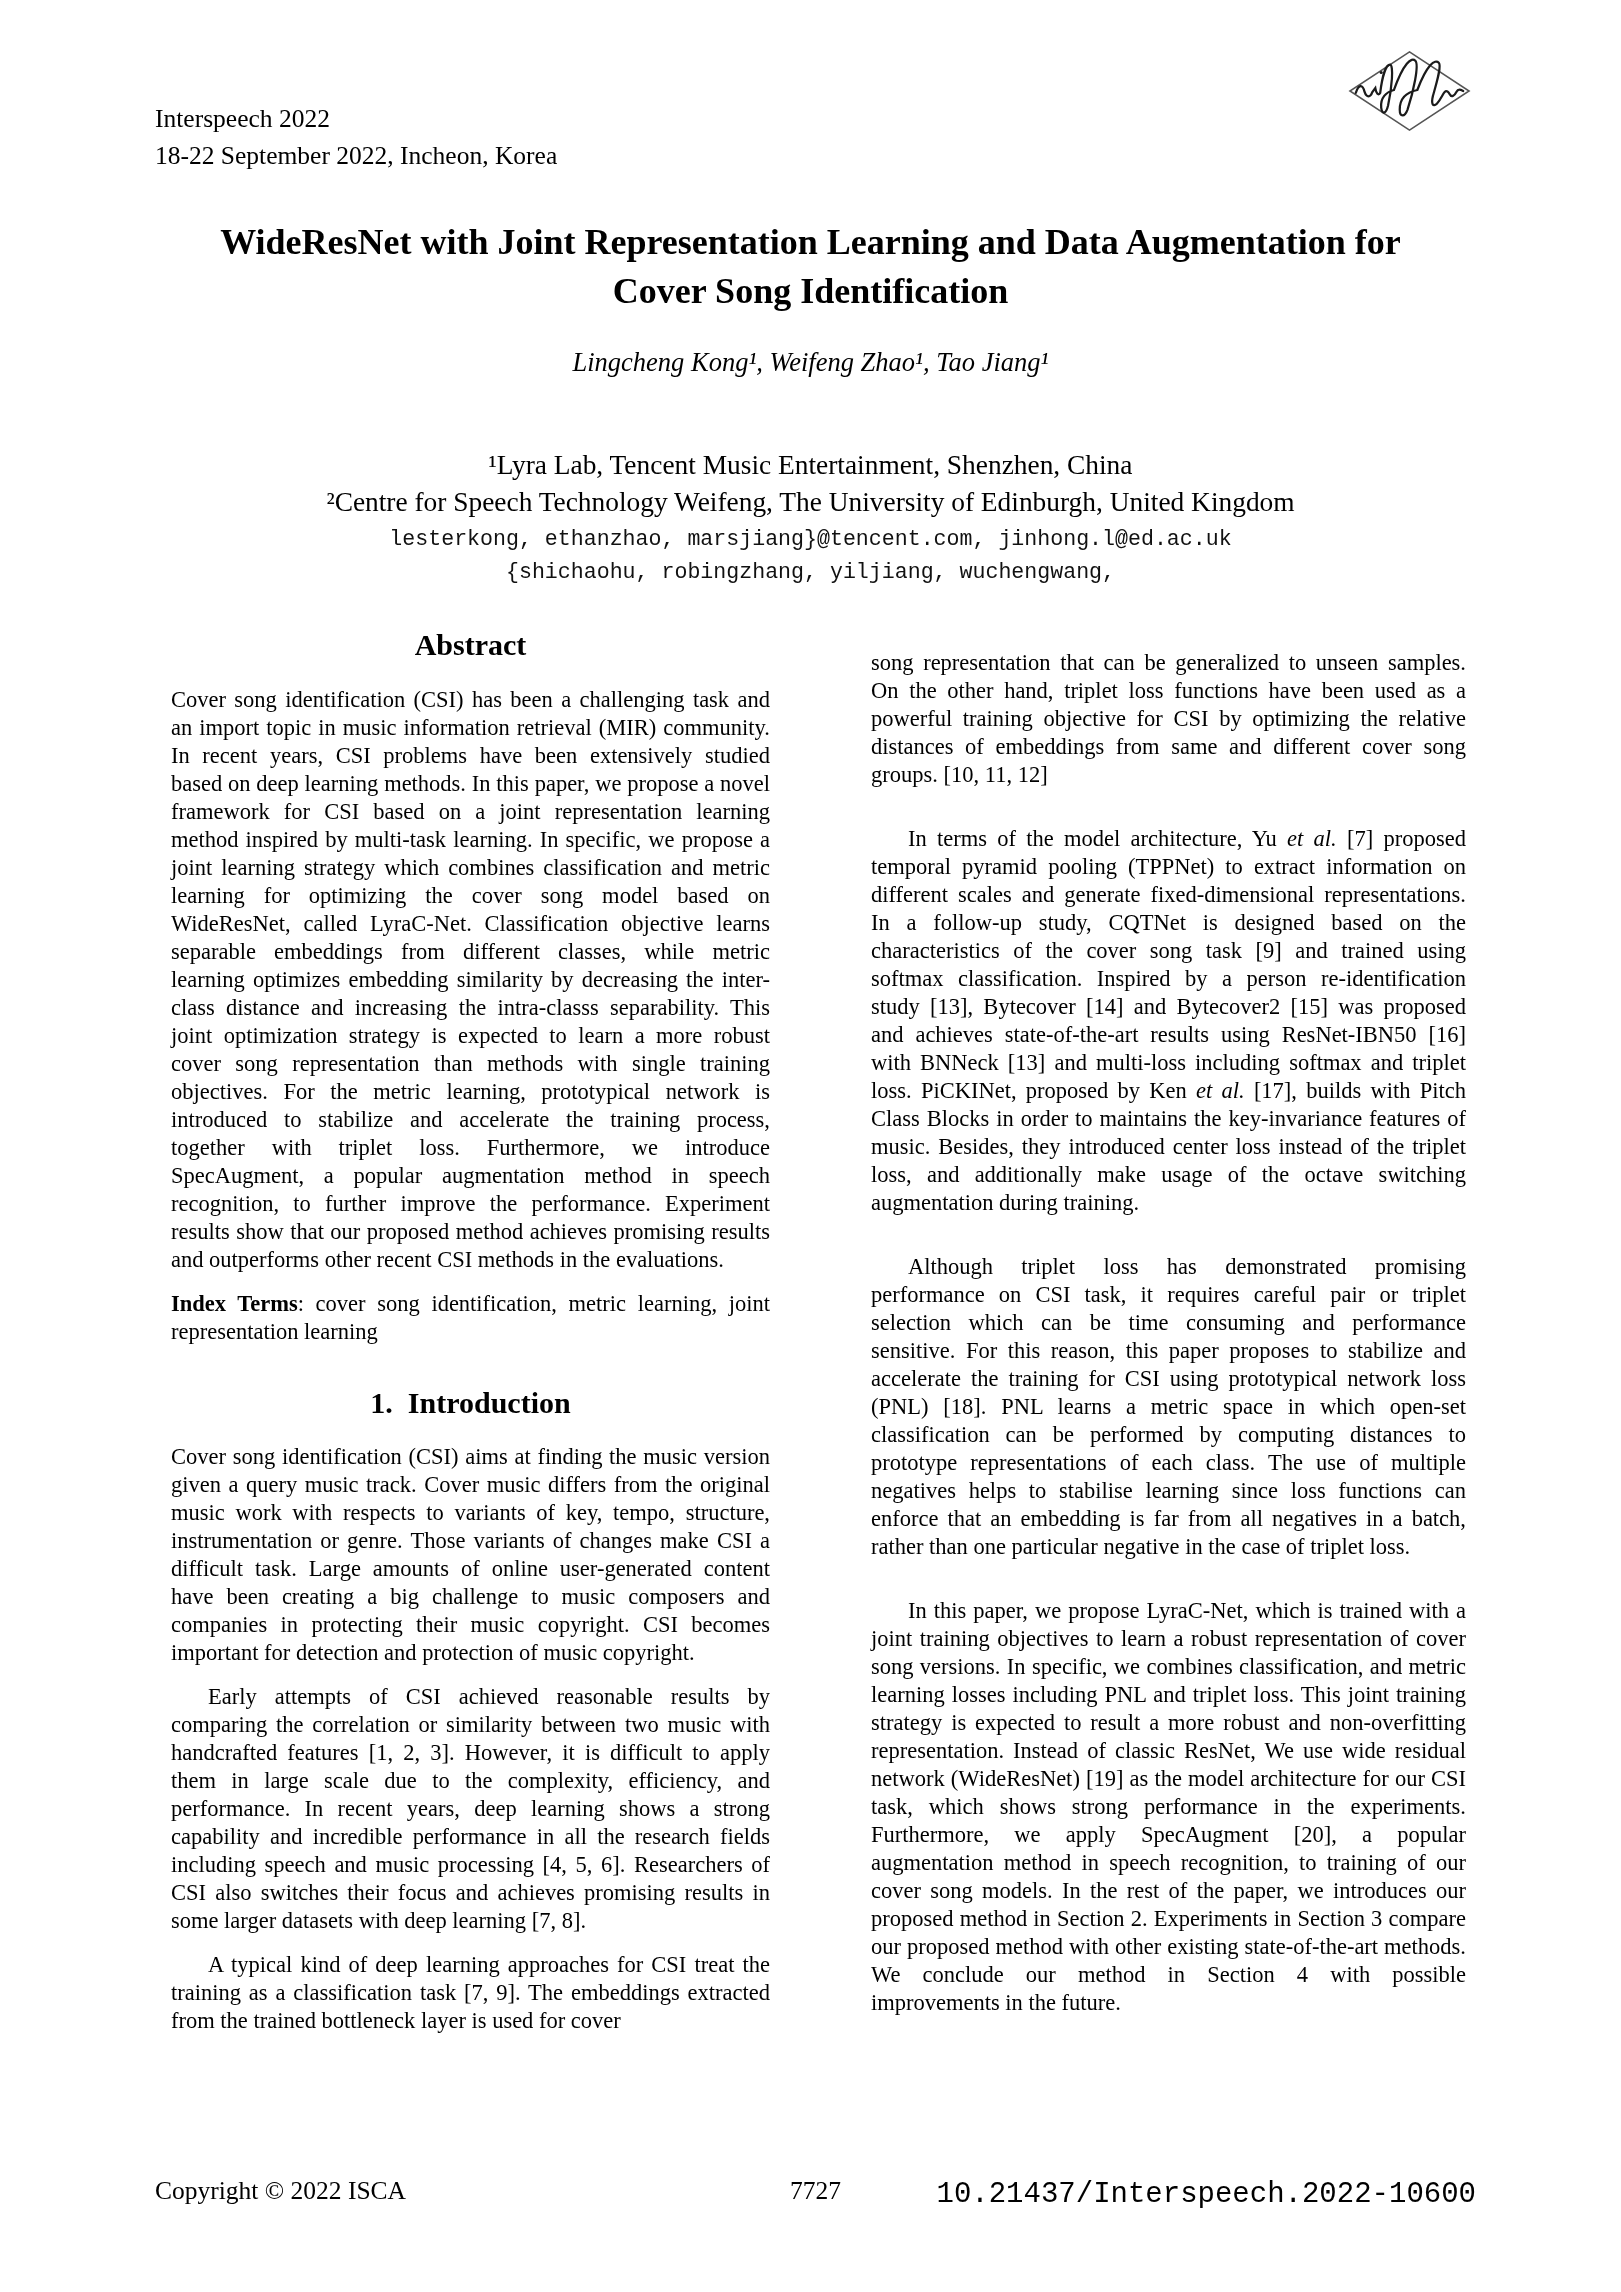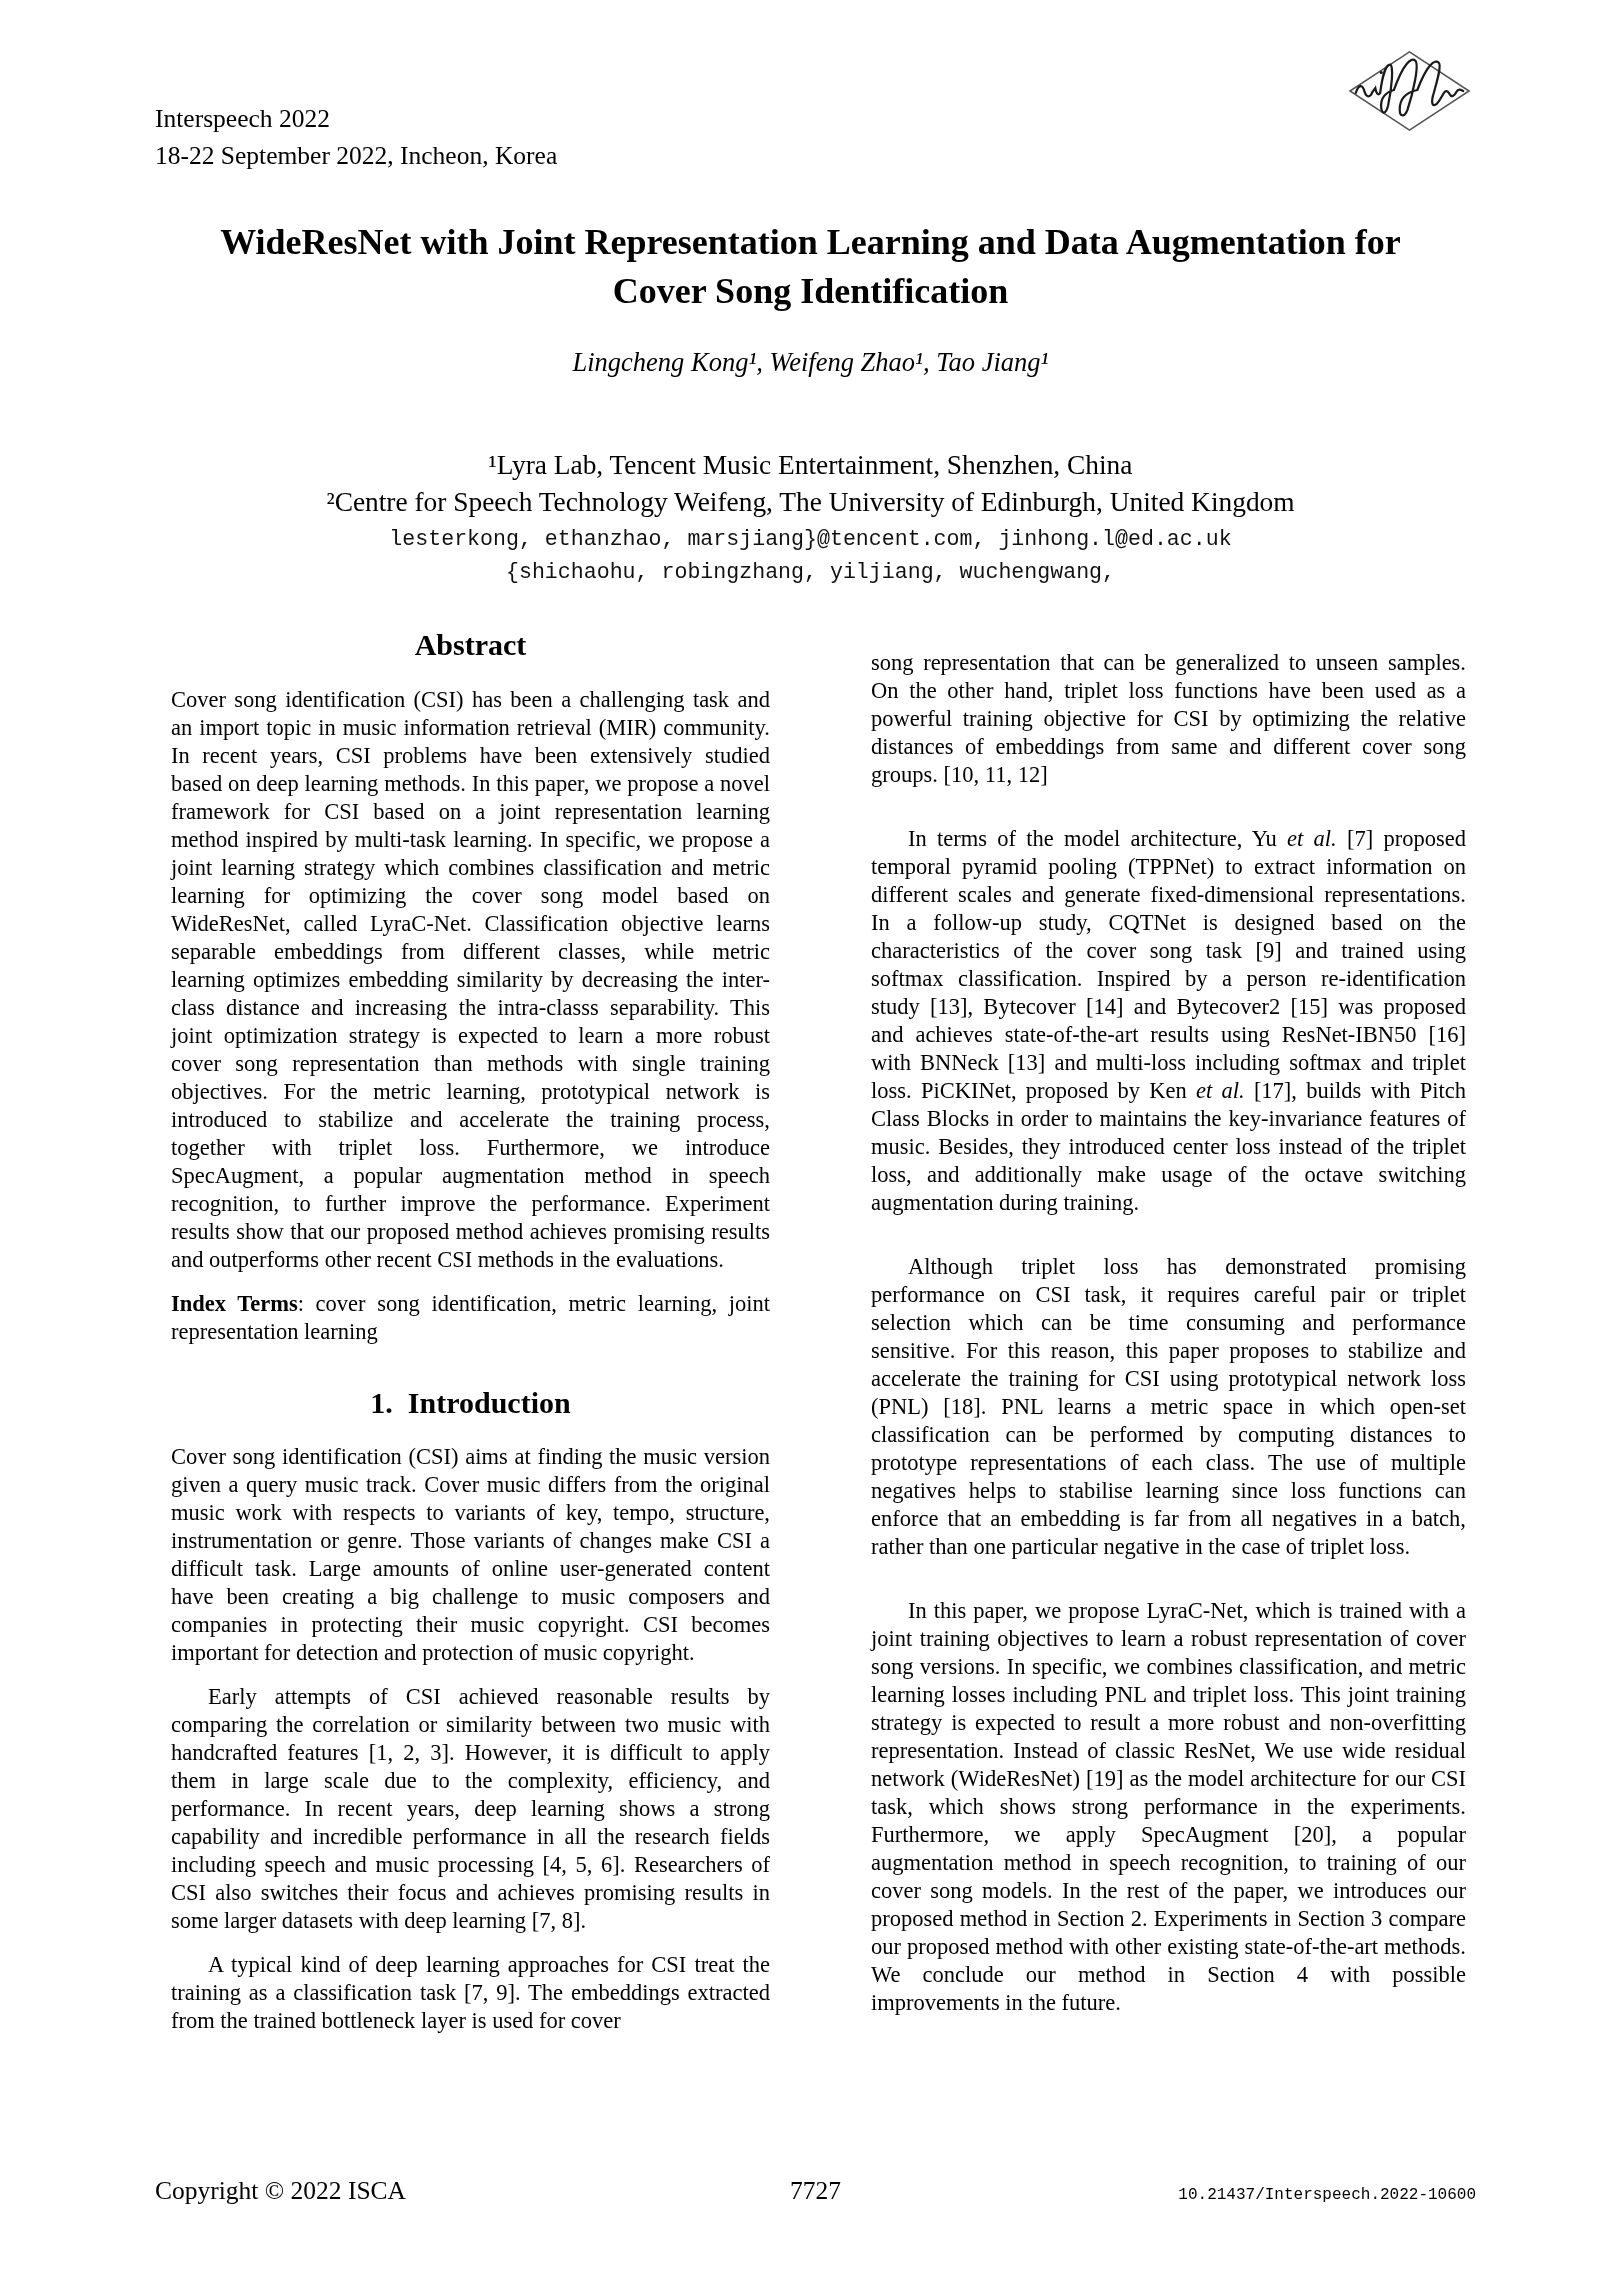--- a/index.html
+++ b/index.html
@@ -57,23 +57,23 @@
   .para.indent{text-indent:37px;}
   .para.gap{margin-top:36px;}
   
   .footer{
     position:absolute;left:155px;right:145px;top:2176px;
     height:39px;font-size:25.5px;
   }
   .f-left{position:absolute;left:0;top:0;}
   .f-center{position:absolute;left:0;right:0;top:0;text-align:center;}
   .f-right{
-    position:absolute;right:0;top:10px;
+    position:absolute;right:0;top:2px;
     font-family:"Liberation Mono", monospace;
-    font-size:16px;
+    font-size:29px;
     text-align:center;
   }
 </style>
 </head>
 <body>
 
 <div class="page">
 
   <div class="conf">
     <div>Interspeech 2022</div>

